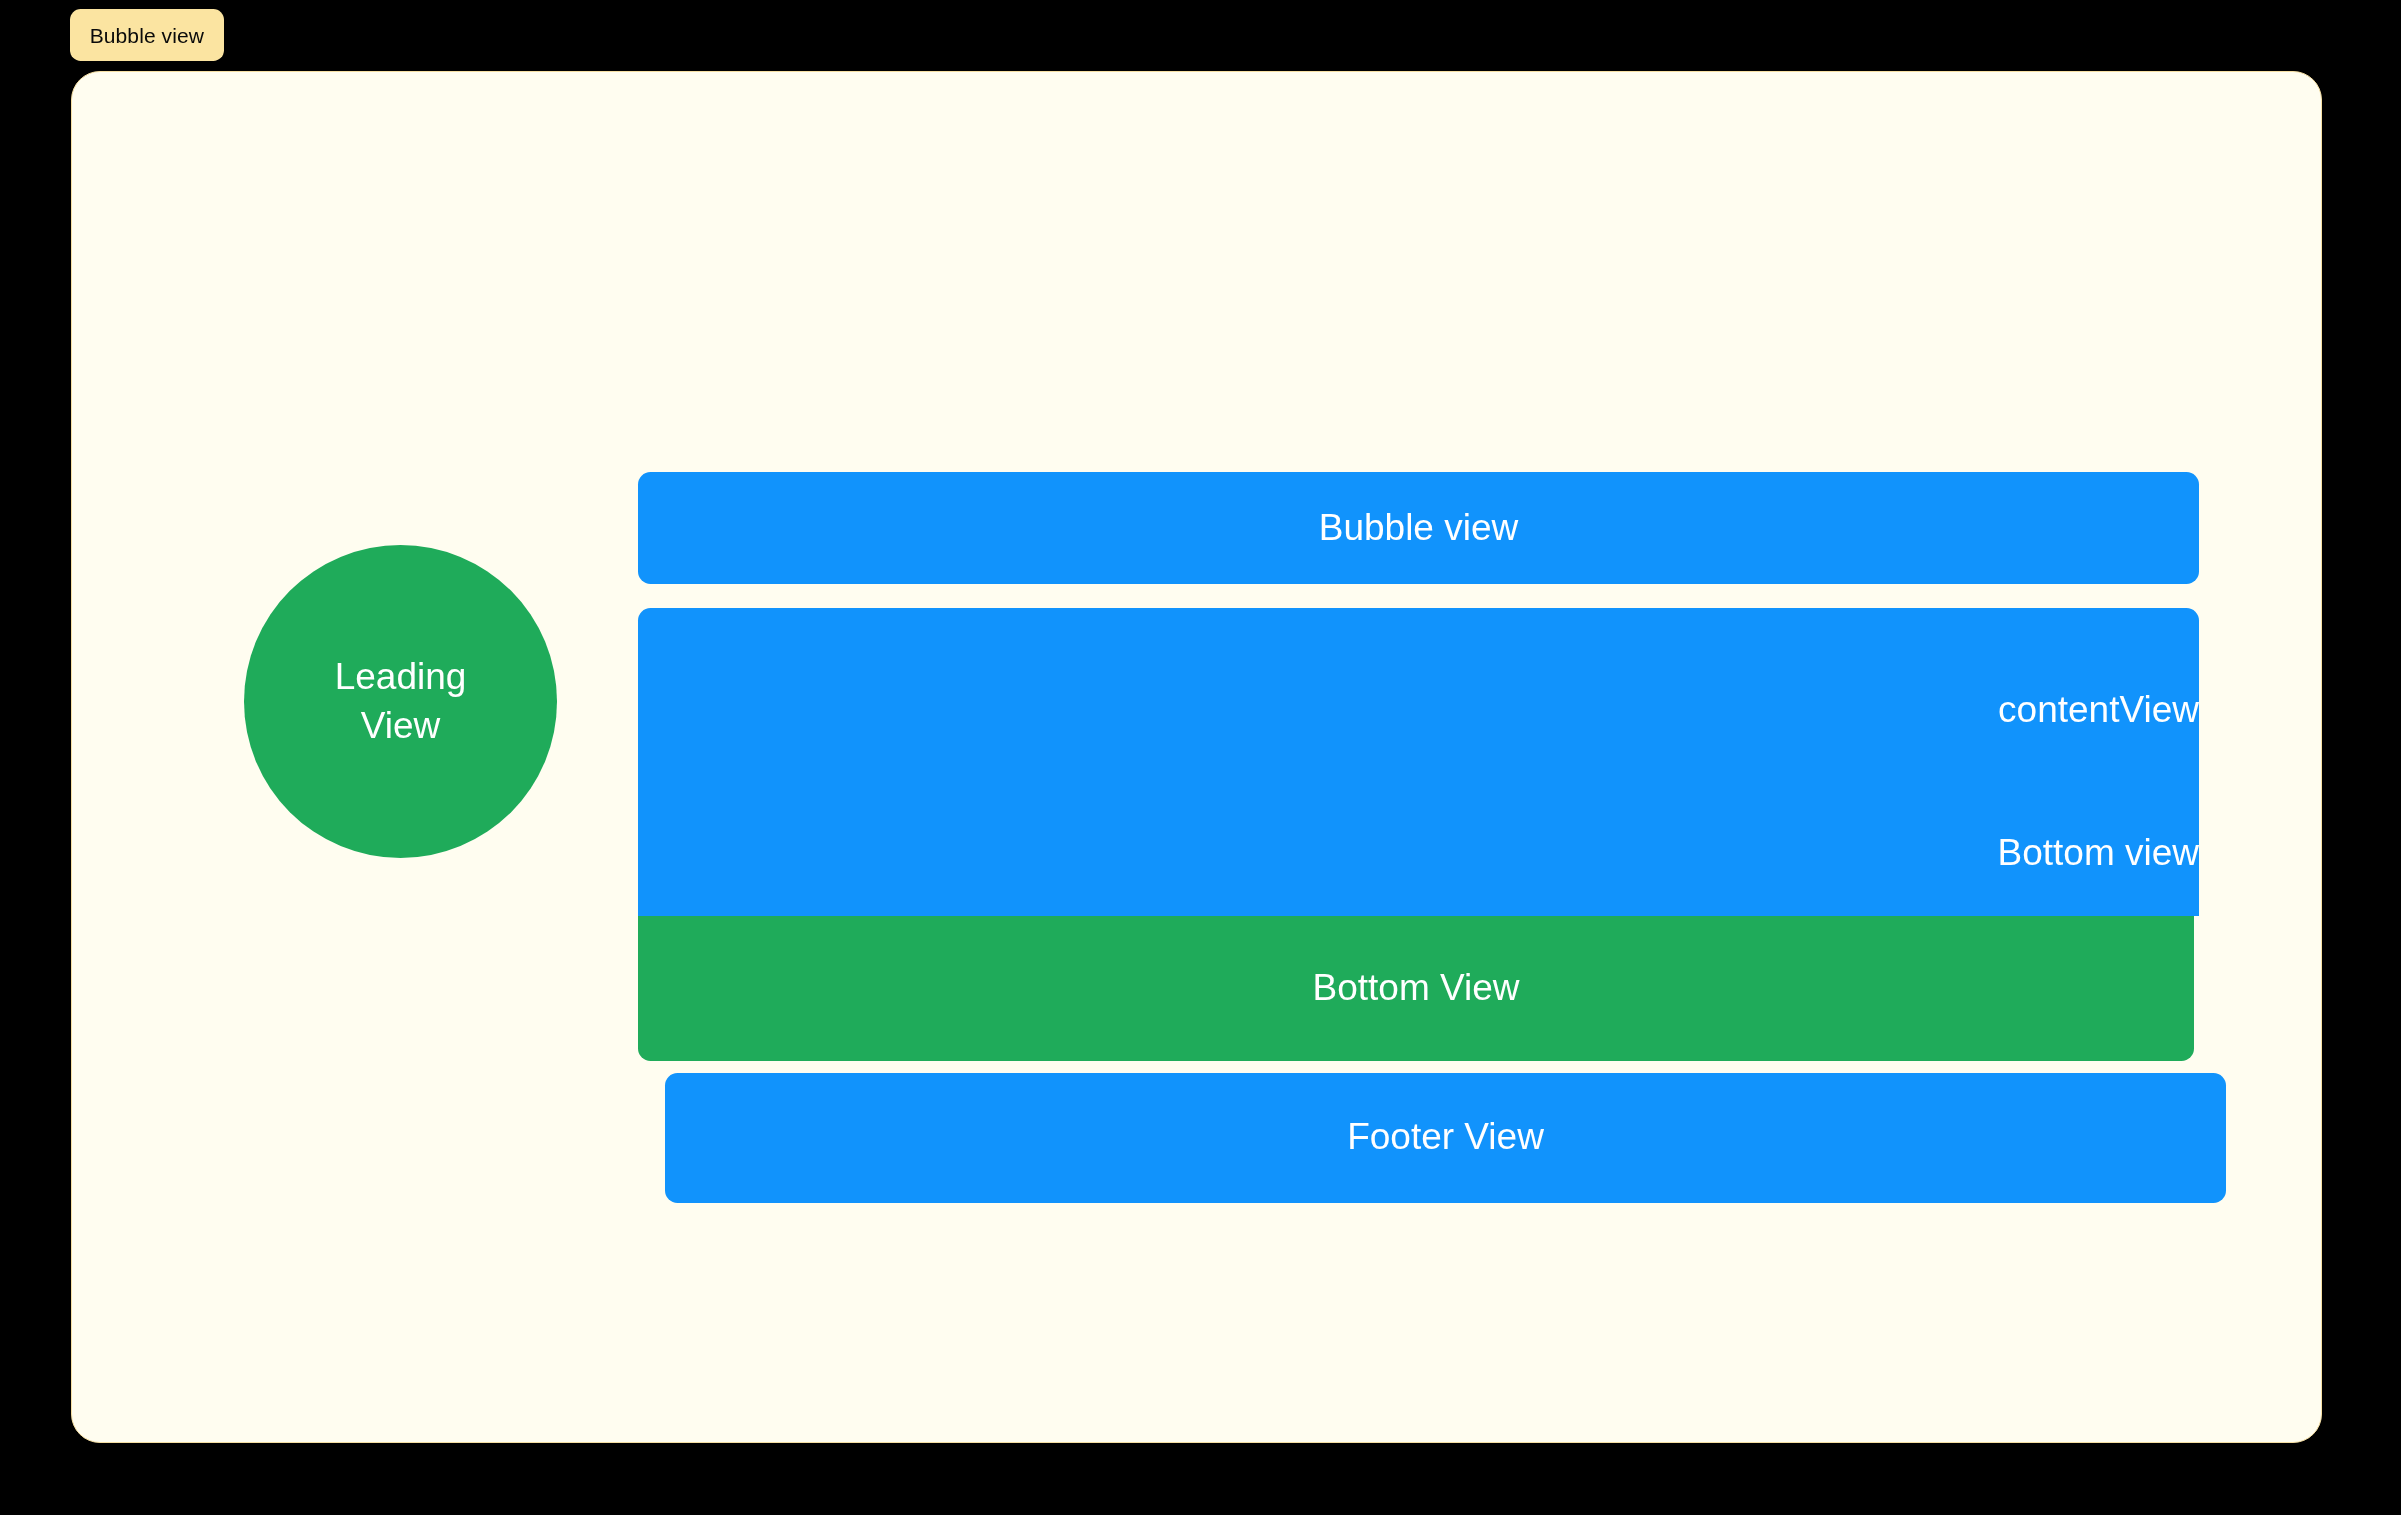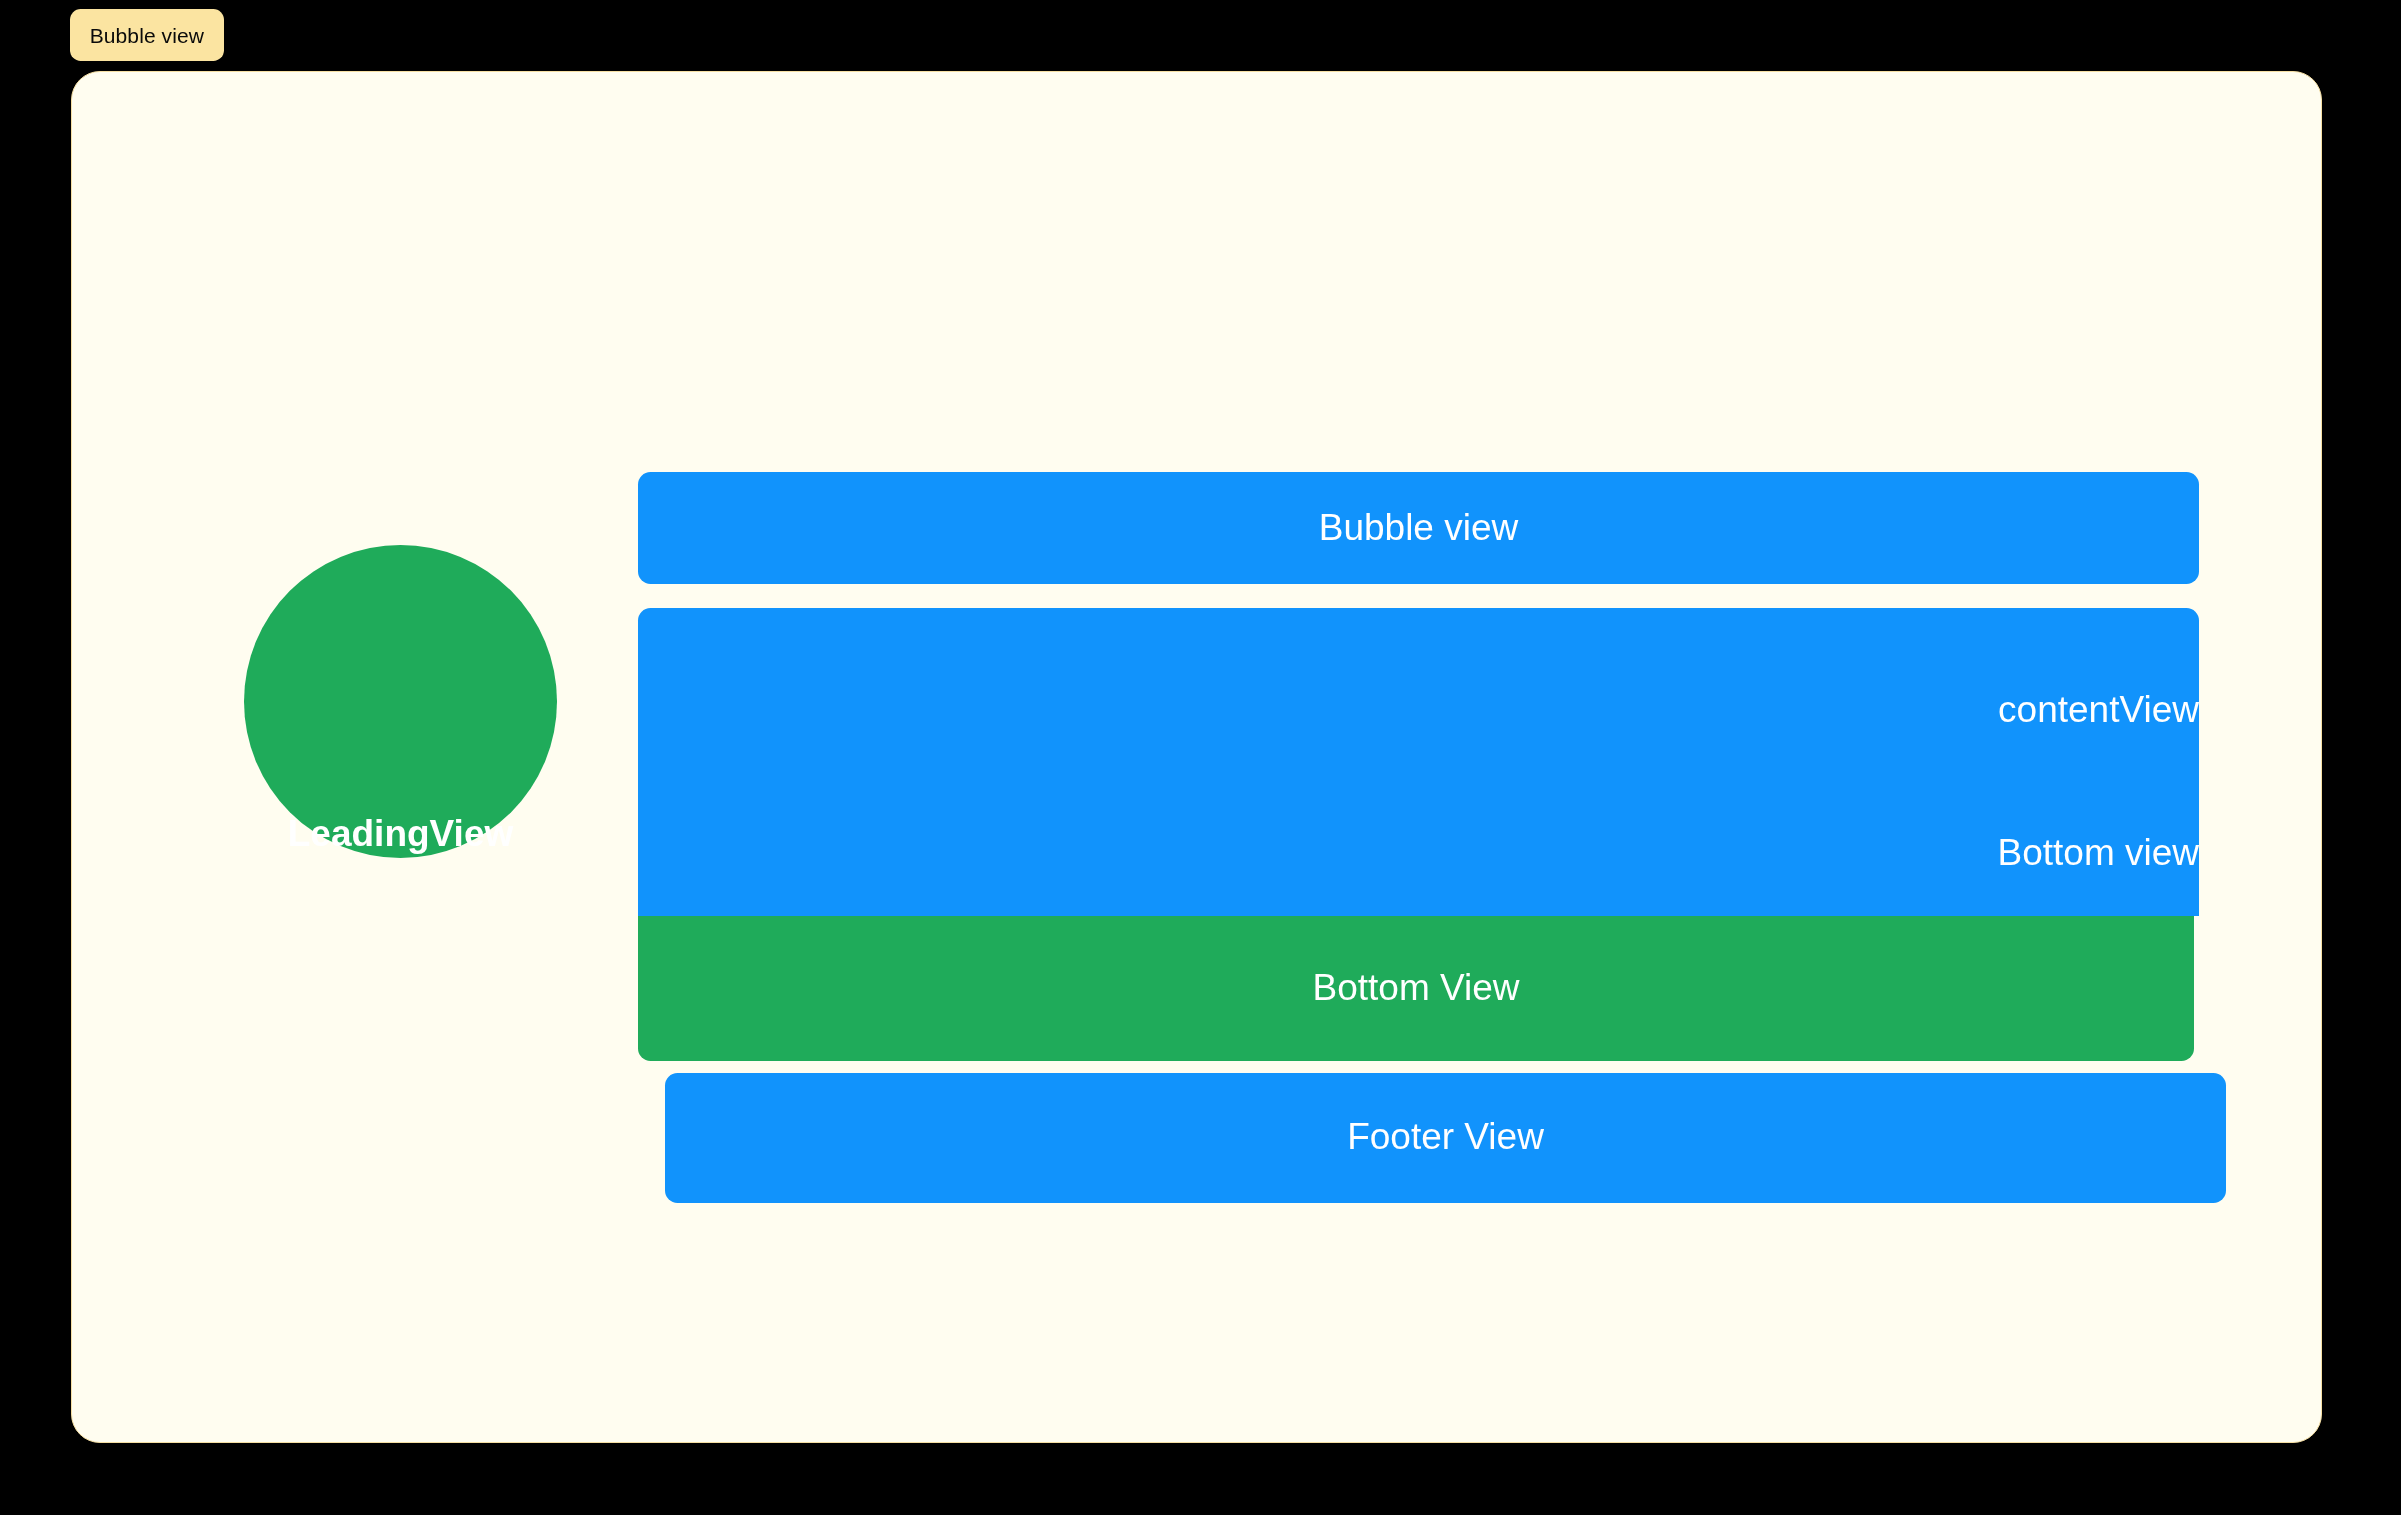--- a/index.html
+++ b/index.html
@@ -62,25 +62,24 @@
   
   #leading-view {
     position: absolute;
     left: 172px;
     top: 473px;
     width: 313px;
     height: 313px;
     border-radius: 50%;
     background: #1FAB5A;
     display: flex;
-    flex-direction: row;
-    align-items: flex-end;
+    flex-direction: column;
+    align-items: center;
     justify-content: center;
     box-sizing: border-box;
-    font-weight: bold;
   }
   #leading-view .leading-line {
     color: #ffffff;
     font-size: 37px;
     line-height: 1.3;
     text-align: center;
     white-space: nowrap;
   }
 
   

